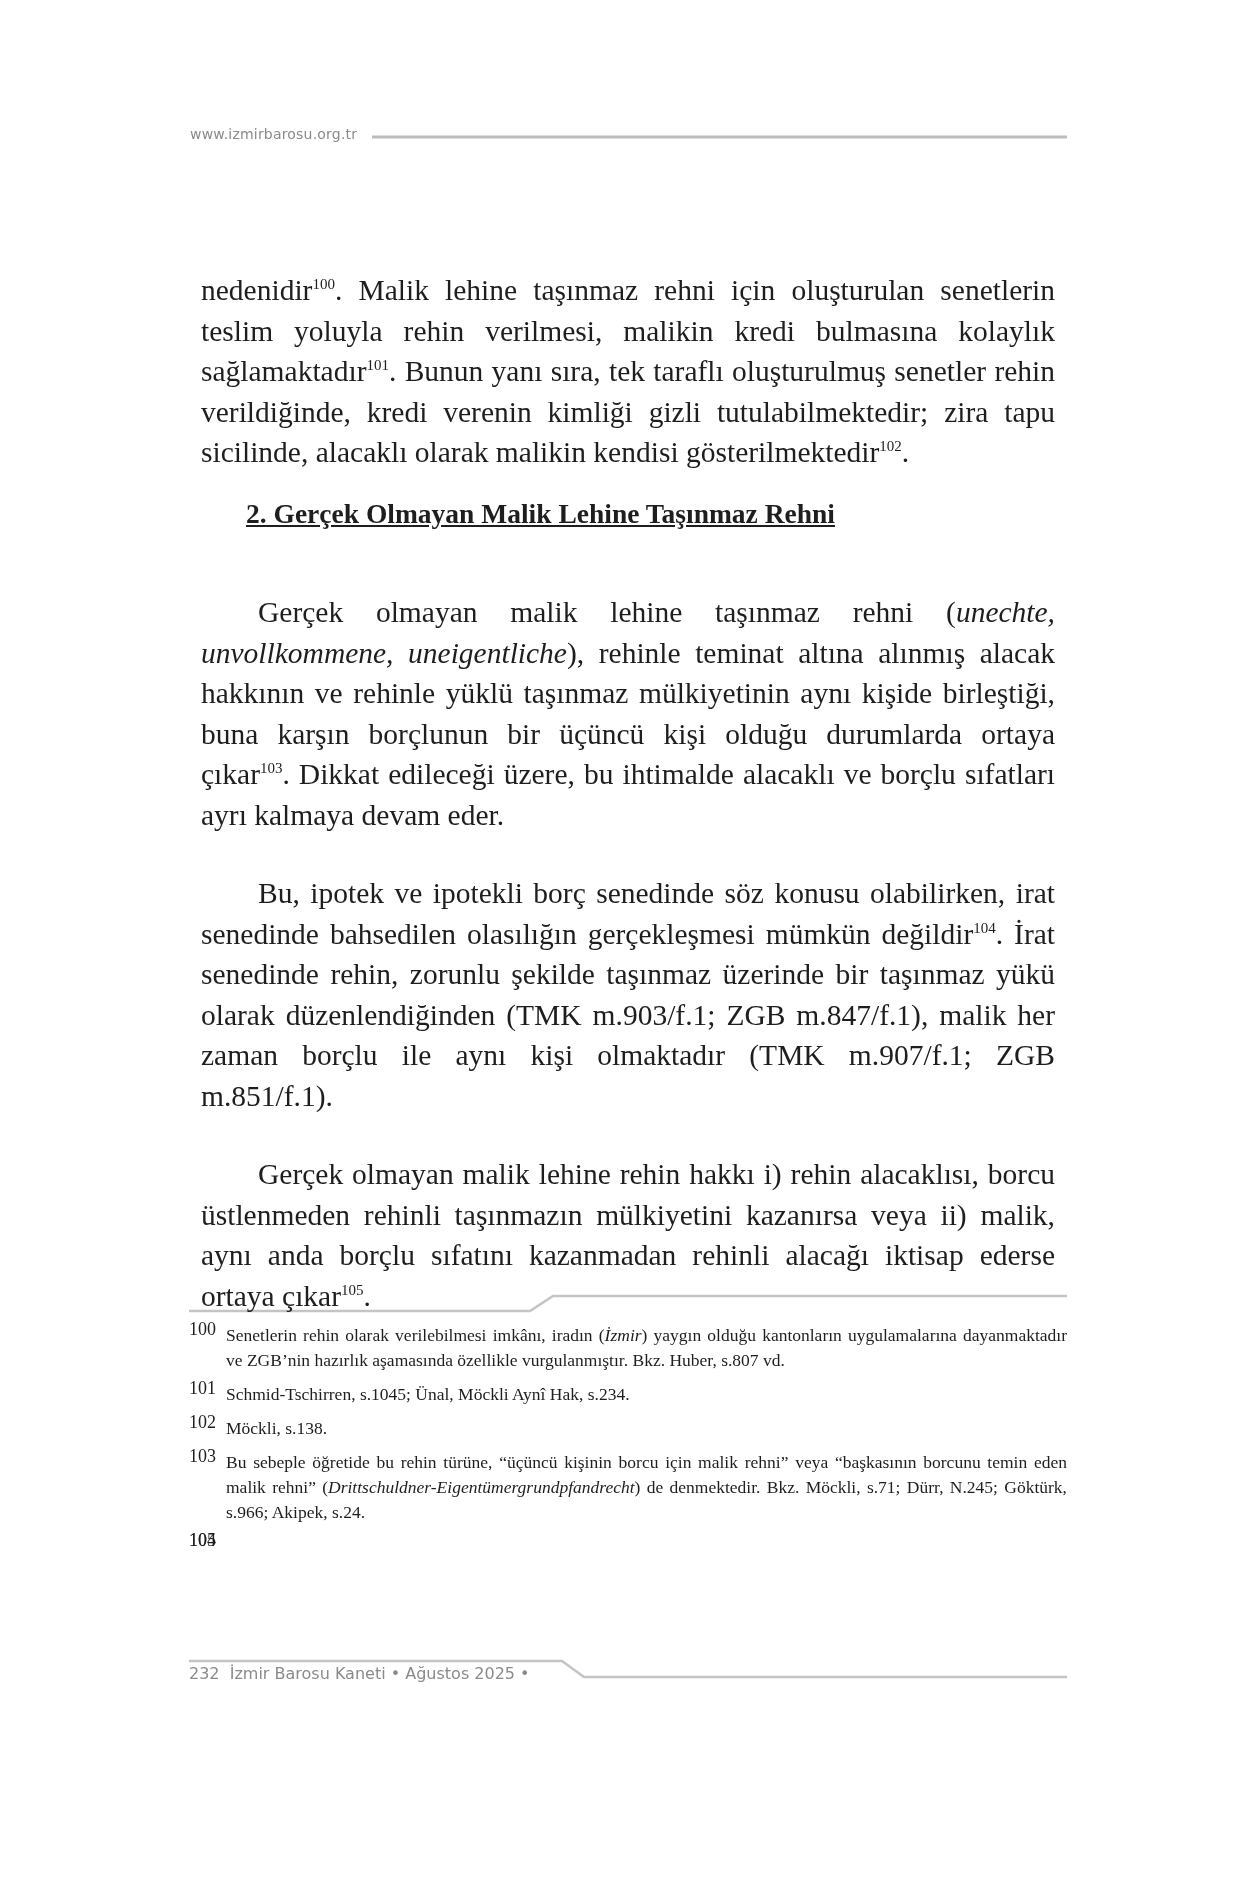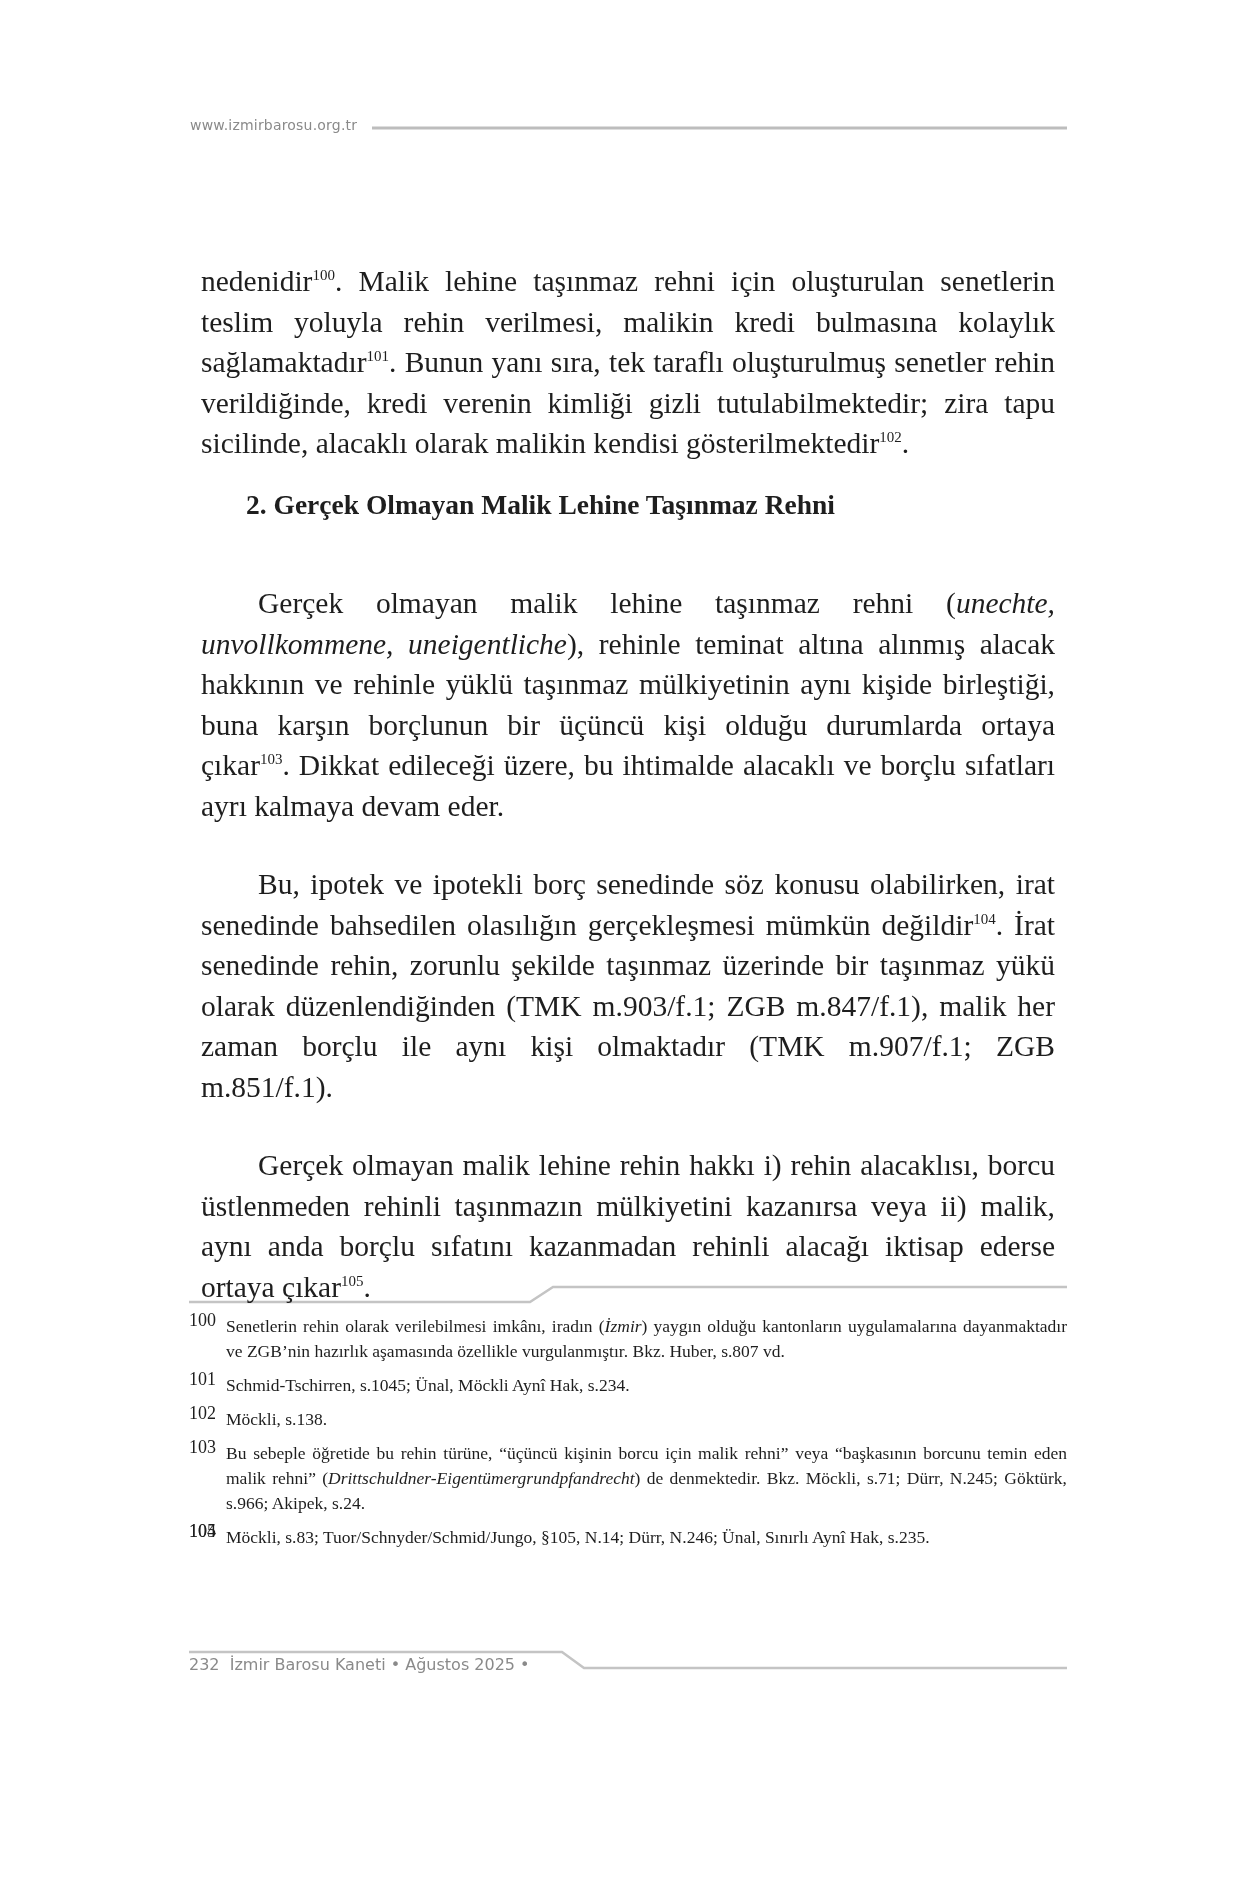--- a/index.html
+++ b/index.html
@@ -1,35 +1,35 @@
 <!DOCTYPE html>
 <html><head>
 <meta charset="utf-8">
 <style>
   html, body { margin: 0; padding: 0; background: #ffffff; }
   body { width: 1260px; height: 1890px; position: relative; overflow: hidden; }
-  .page { position: absolute; left: 0; top: 4px; width: 1260px; height: 1446px; }
+  .page { position: absolute; left: 0; top: 13px; width: 1260px; height: 1446px; }
 
   .header-url {
     position: absolute; left: 190px; top: 113px;
     font-family: "DejaVu Sans", sans-serif; font-size: 14px; color: #8a8a8a;
     letter-spacing: 0.2px;
   }
 
   .body-text {
     position: absolute; left: 189px; width: 878px;
     font-family: "Liberation Serif", serif; font-size: 29.5px; line-height: 40.5px;
     color: #1e1e1e; text-align: justify; hyphens: manual;
   }
   .body-text p { margin: 12px; }
   .indent { text-indent: 57px; }
   sup { font-size: 15px; line-height: 0; vertical-align: super; }
   .heading {
     position: absolute; left: 246px; top: 485px;
-    font-family: "Liberation Serif", serif; font-weight: bold; font-size: 27.5px; color: #1e1e1e;
+    font-family: "Liberation Serif", serif; font-weight: bold; font-size: 27.5px; color: #1e1e1e; text-decoration: underline;
   }
   em { font-style: italic; }
 
   .footnotes {
     position: absolute; left: 189px; width: 878px; top: 1310px;
     font-family: "Liberation Serif", serif; font-size: 17.5px; line-height: 25px; color: #1e1e1e;
   }
   .fn { position: relative; padding-left: 37px; margin-bottom: 9px; text-align: justify; }
   .fn-num { position: absolute; left: 0; top: -6px; font-size: 18px; }
 
@@ -85,21 +85,20 @@
     </div>
     <div class="fn">
       <span class="fn-num">103</span>
       <span>Bu sebeple öğretide bu rehin türüne, “üçüncü kişinin borcu için malik rehni” veya “başkasının borcunu temin eden malik rehni” (</span><em>Drittschuldner-Eigentümergrundpfandrecht</em><span>) de denmektedir. Bkz. Möckli, s.71; Dürr, N.245; Göktürk, s.966; Akipek, s.24.</span>
     </div>
     <div class="fn">
       <span class="fn-num">104</span>
     </div>
     <div class="fn">
       <span class="fn-num">105</span>
-      <span>Möckli, s.83; Tuor/Schnyder/Schmid/Jungo, §105, N.14; Dürr, N.246; Ünal, Sınırlı Aynî Hak, s.235.</span>
     </div>
   </div>
 
   <div class="footer-text">
     <span>232</span>&nbsp;
     <span>İzmir Barosu Kaneti</span>
     <span>•</span>
     <span>Ağustos 2025</span>
     <span>•</span>
   </div>

